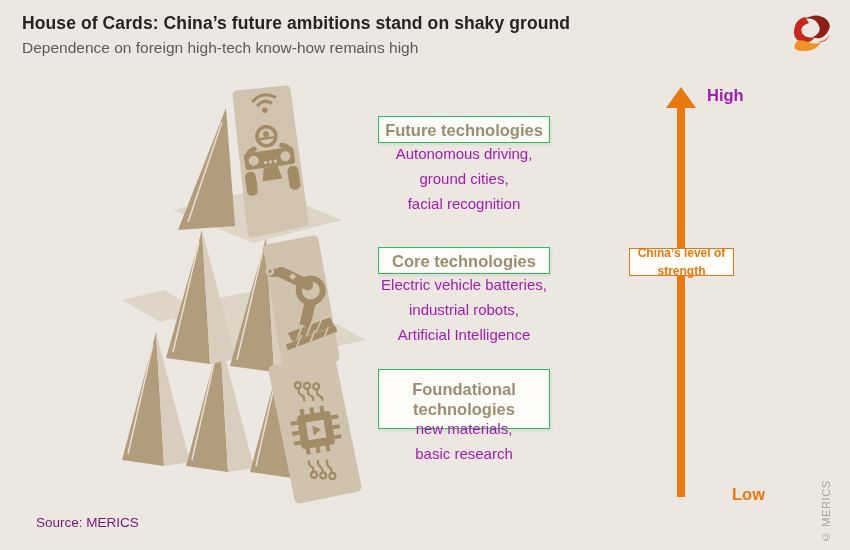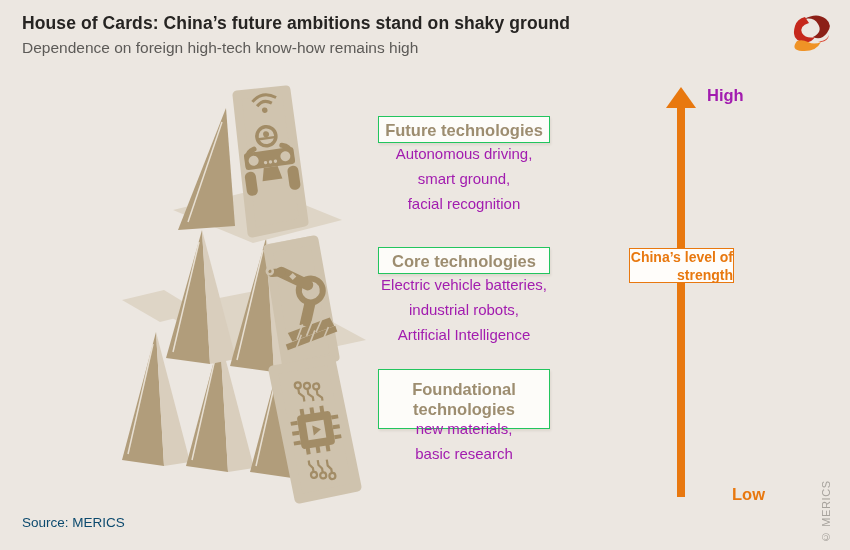--- a/index.html
+++ b/index.html
@@ -39,28 +39,28 @@
   
   #axis-line{left:677px;top:104px;width:8px;height:393px;background:#e8780f;}
   #axis-head{
     left:666px;top:87px;width:0;height:0;
     border-left:15px solid transparent;border-right:15px solid transparent;
     border-bottom:21px solid #e8780f;
   }
   #axis-high{left:700px;top:86px;color:#a21caf;font-weight:bold;font-size:16.5px;margin-left:7px;}
   #axis-low{left:703px;top:485px;color:#e8780f;font-weight:bold;font-size:16.5px;margin-left:29px;}
   #axis-box{
-    left:629px;top:248px;width:105px;height:35px;
+    left:629px;top:248px;width:105px;height:28px;
     background:#fffdfa;border:1.5px solid #e8780f;box-sizing:border-box;
-    color:#e8780f;font-weight:bold;font-size:14px;line-height:18px;text-align:right;
+    color:#e8780f;font-weight:bold;font-size:12px;line-height:18px;text-align:center;
     display:flex;align-items:center;justify-content:center;
   }
 
   
-  #source{left:22px;top:515px;font-size:13.5px;color:#0c4a6e;}
+  #source{left:36px;top:515px;font-size:13.5px;color:#701a75;}
   #copyright{
     left:820px;top:415px;height:128px;
     writing-mode:vertical-rl;transform:rotate(180deg);
     font-size:11px;color:#a7a39d;letter-spacing:.6px;
   }
 
   #cards-svg{left:118px;top:78px;width:280px;height:430px;}
 </style>
 </head>
 <body>
@@ -194,21 +194,21 @@
         <circle cx="9" cy="48" r="3"></circle>
           <path d="M 9,45 l 0,-4 l -3,-4 l 0,-6"></path>
       </g>
     </g>
   </g>
 </svg>
 
 <div class="abs tech-label" id="label-future">Future technologies</div>
 <div class="abs tech-desc" id="desc-future">
   <div>Autonomous driving,</div>
-  <div>smart ground,</div>
+  <div>ground cities,</div>
   <div>facial recognition</div>
 </div>
 
 <div class="abs tech-label" id="label-core">Core technologies</div>
 <div class="abs tech-desc" id="desc-core">
   <div>Electric vehicle batteries,</div>
   <div>industrial robots,</div>
   <div>Artificial Intelligence</div>
 </div>
 

